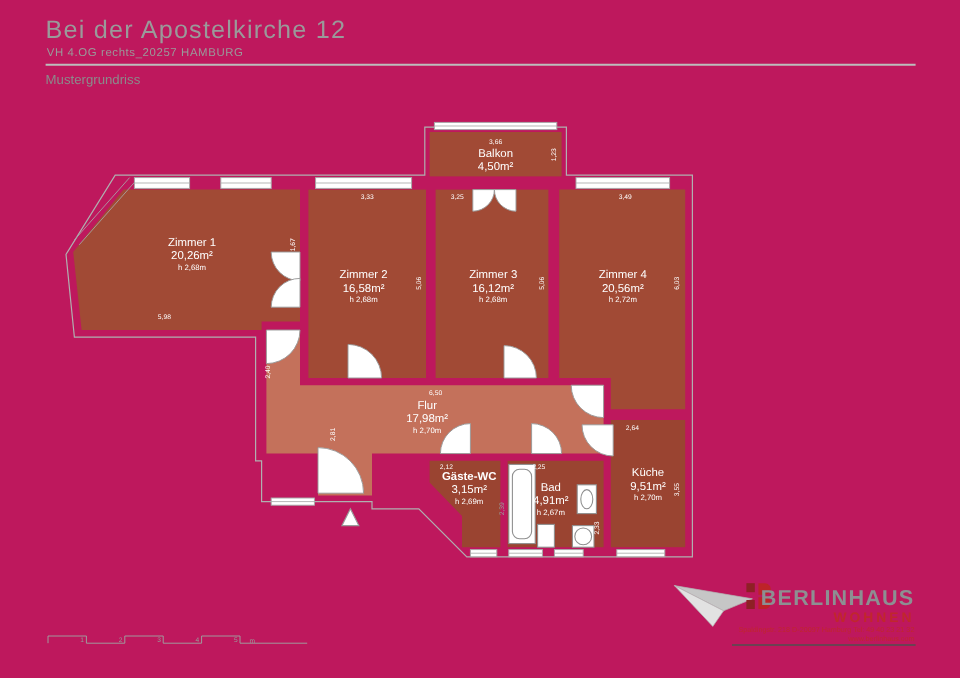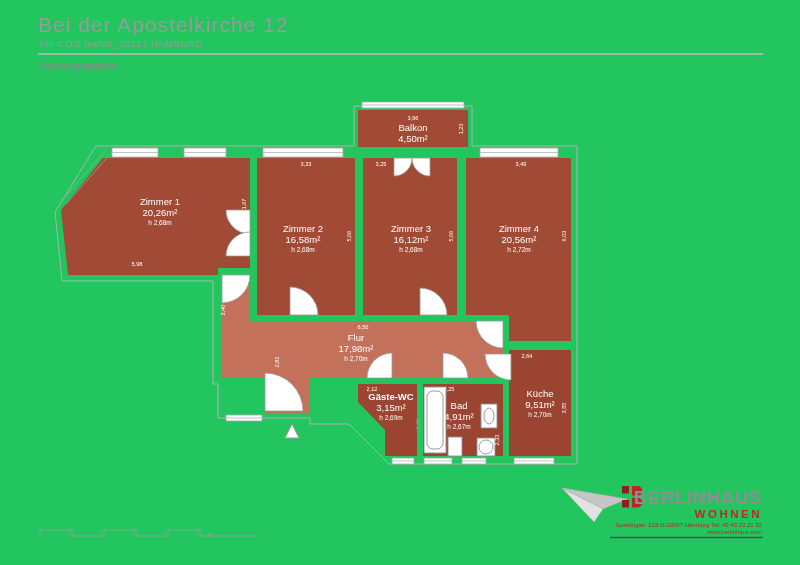--- a/index.html
+++ b/index.html
@@ -1,16 +1,16 @@
 <!DOCTYPE html>
 <html><head>
 <meta charset="utf-8">
 <style>
   html,body{margin:0;padding:0;background:#ffffff;}
-  #stage{position:relative;width:800px;height:565px;background:#22c55e;overflow:hidden;
+  #stage{position:relative;width:800px;height:565px;background:#be185d;overflow:hidden;
          font-family:"Liberation Sans", sans-serif;}
   svg{position:absolute;left:0;top:0;}
   text{font-family:"Liberation Sans", sans-serif;}
   .room-fill{stroke:none;}
   .wedge{fill:#ffffff;stroke:#9a9a9a;stroke-width:0.8;}
   .win{fill:#ffffff;stroke:#a8a8a8;stroke-width:0.8;}
   .winline{stroke:#a8a8a8;stroke-width:0.7;fill:none;}
   .fixture{fill:#ffffff;stroke:#8f8f8f;stroke-width:0.9;}
   .dim{fill:#ffffff;font-size:5.6px;}
   .dim-gray{fill:#9a9a9a;font-size:5.6px;}

